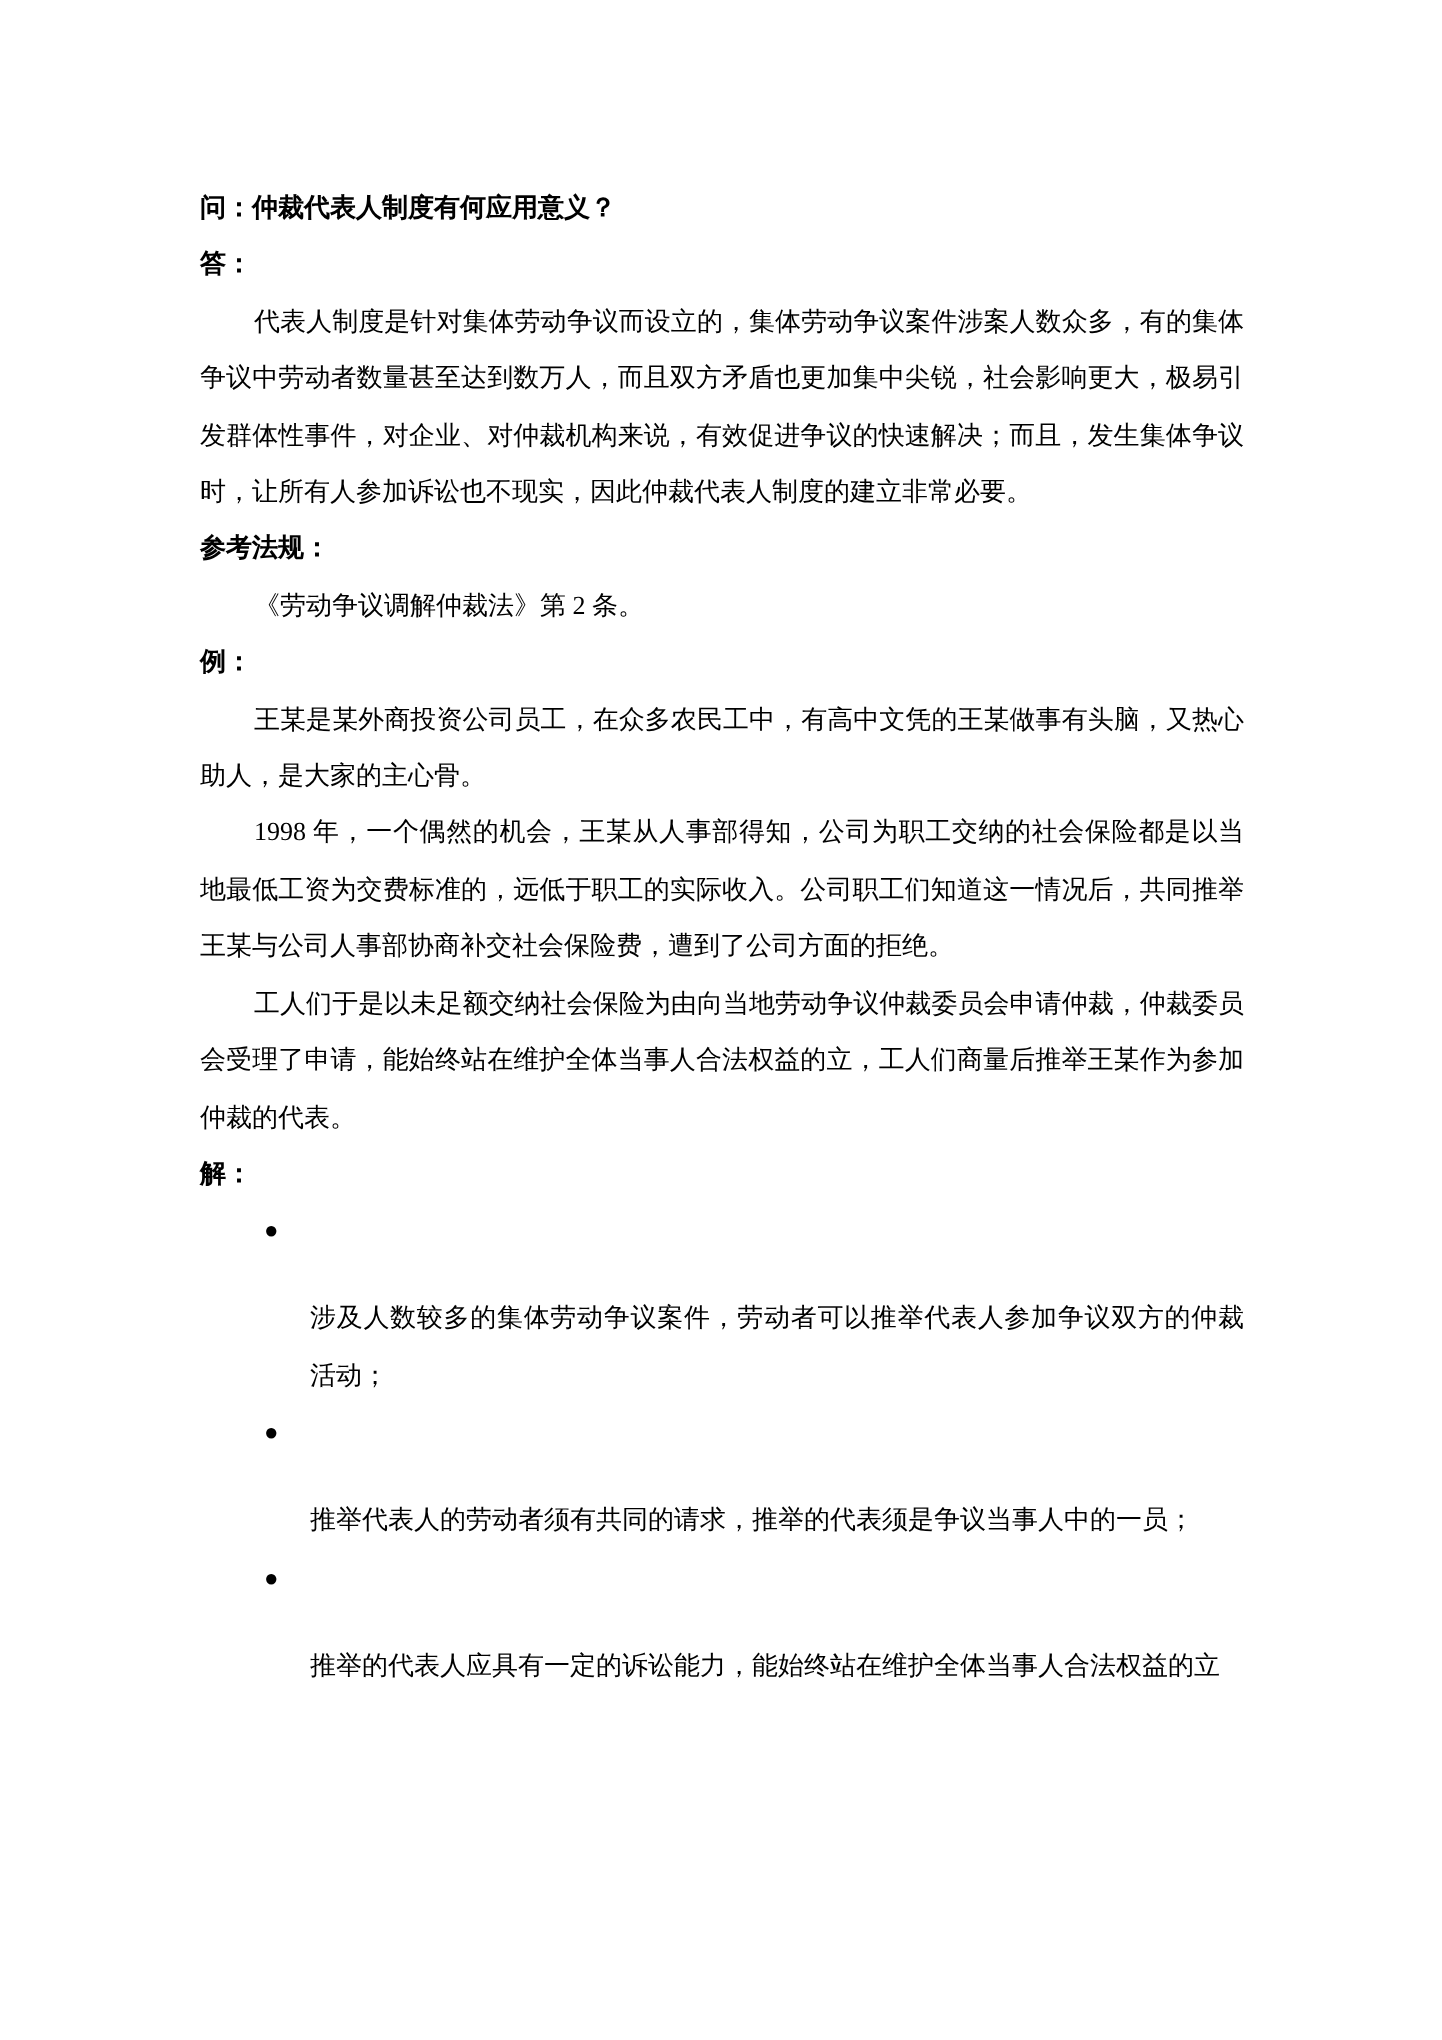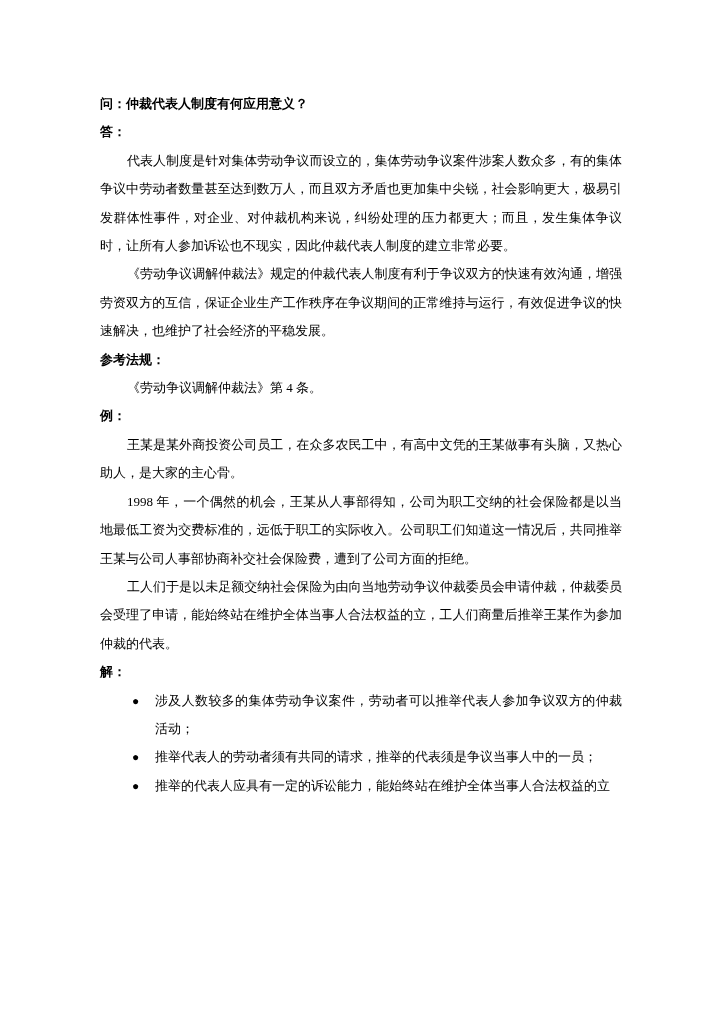--- a/index.html
+++ b/index.html
@@ -35,40 +35,40 @@
     margin-left: 32px;
   }
   .bullet-glyph {
     flex: none;
     width: 23px;
     font-size: 12px;
   }
   .bullet-text {
     flex: 1;
     text-align: justify;
+    margin-top: 44px;
   }
 </style>
 </head>
 <body style="background: rgb(255, 255, 255); color: rgb(0, 0, 0);">
 
 <div class="page">
   <div class="content">
 
     <p class="bold"><span>问：</span><span>仲裁代表人制度有何应用意义？</span></p>
 
     <p class="bold">答：</p>
 
 
-    <p class="para">代表人制度是针对集体劳动争议而设立的，集体劳动争议案件涉案人数众多，有的集体争议中劳动者数量甚至达到数万人，而且双方矛盾也更加集中尖锐，社会影响更大，极易引发群体性事件，对企业、对仲裁机构来说，纠纷处理的压力都更大；而且，发生集体争议时，让所有人参加诉讼也不现实，因此仲裁代表人制度的建立非常必要。</p>
+    <p class="para">代表人制度是针对集体劳动争议而设立的，集体劳动争议案件涉案人数众多，有的集体争议中劳动者数量甚至达到数万人，而且双方矛盾也更加集中尖锐，社会影响更大，极易引发群体性事件，对企业、对仲裁机构来说，有效促进争议的快速解决；而且，发生集体争议时，让所有人参加诉讼也不现实，因此仲裁代表人制度的建立非常必要。</p>
 
-    <p class="para">《劳动争议调解仲裁法》规定的仲裁代表人制度有利于争议双方的快速有效沟通，增强劳资双方的互信，保证企业生产工作秩序在争议期间的正常维持与运行，有效促进争议的快速解决，也维护了社会经济的平稳发展。</p>
 
     <p class="bold">参考法规：</p>
 
-    <p class="para">《劳动争议调解仲裁法》第 4 条。</p>
+    <p class="para">《劳动争议调解仲裁法》第 2 条。</p>
 
     <p class="bold">例：</p>
 
     <p class="para">王某是某外商投资公司员工，在众多农民工中，有高中文凭的王某做事有头脑，又热心助人，是大家的主心骨。</p>
 
 
     <p class="para">1998 年，一个偶然的机会，王某从人事部得知，公司为职工交纳的社会保险都是以当地最低工资为交费标准的，远低于职工的实际收入。公司职工们知道这一情况后，共同推举王某与公司人事部协商补交社会保险费，遭到了公司方面的拒绝。</p>
 
     <p class="para">工人们于是以未足额交纳社会保险为由向当地劳动争议仲裁委员会申请仲裁，仲裁委员会受理了申请，能始终站在维护全体当事人合法权益的立，工人们商量后推举王某作为参加仲裁的代表。</p>
 

